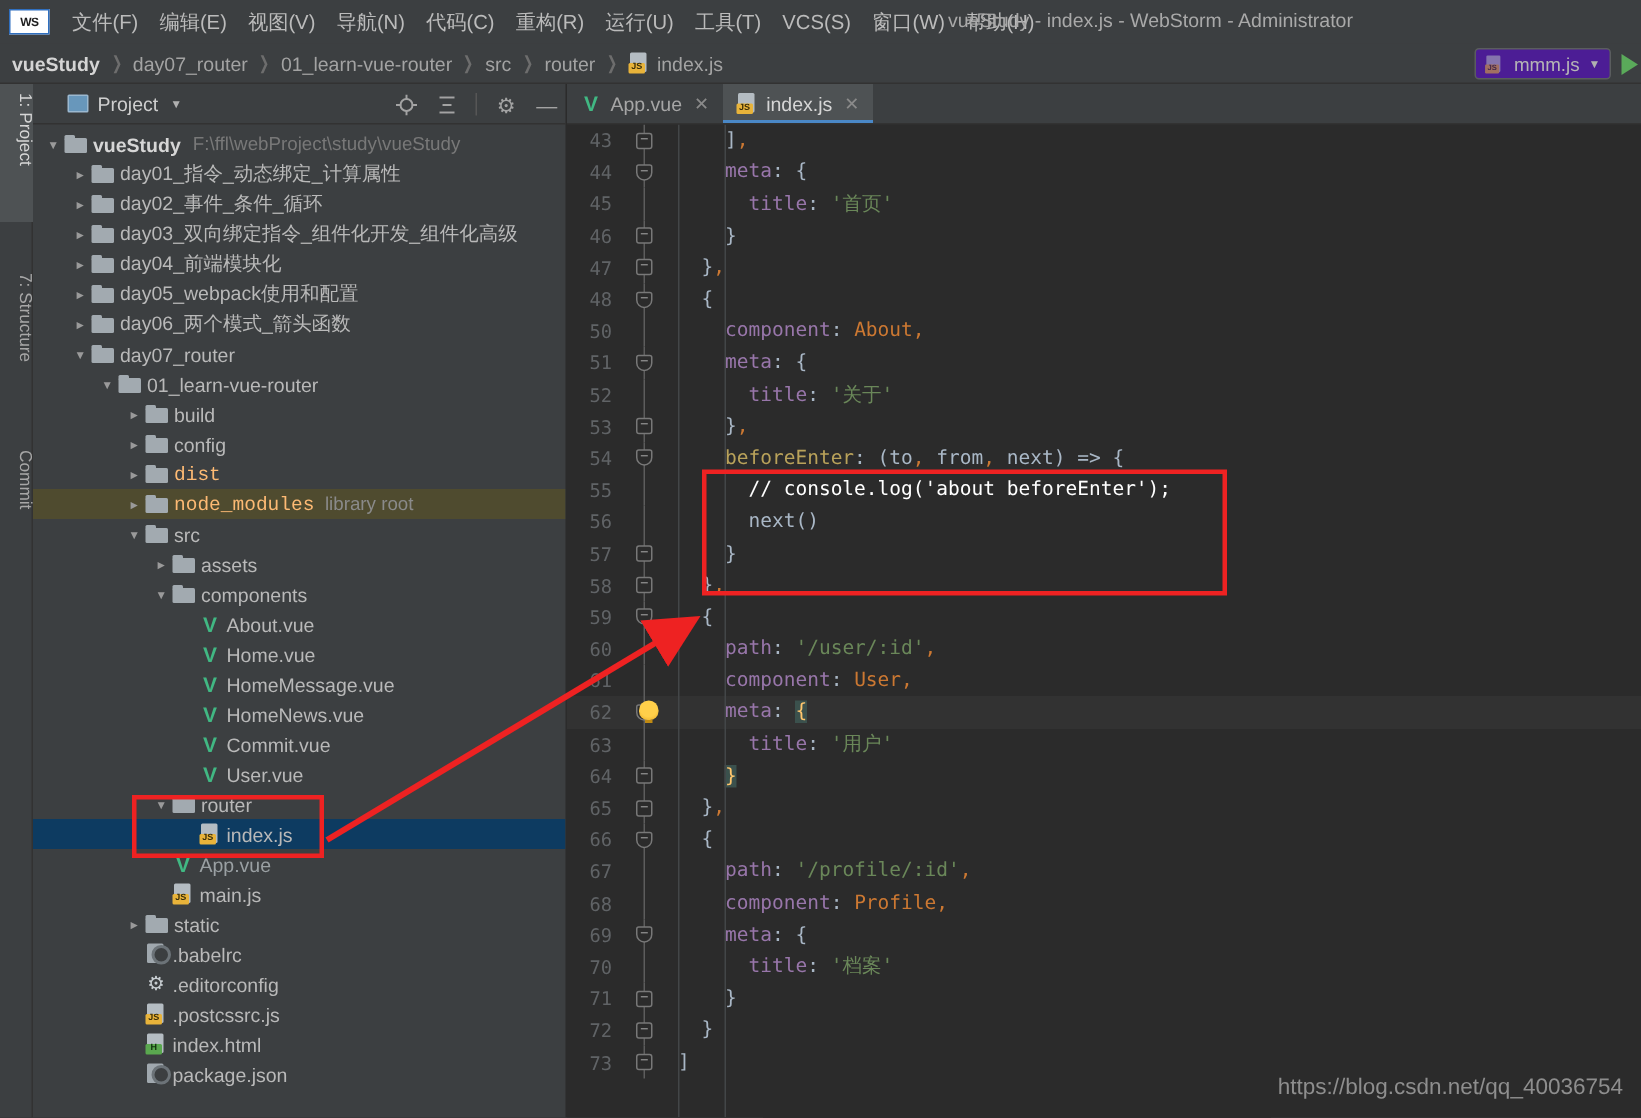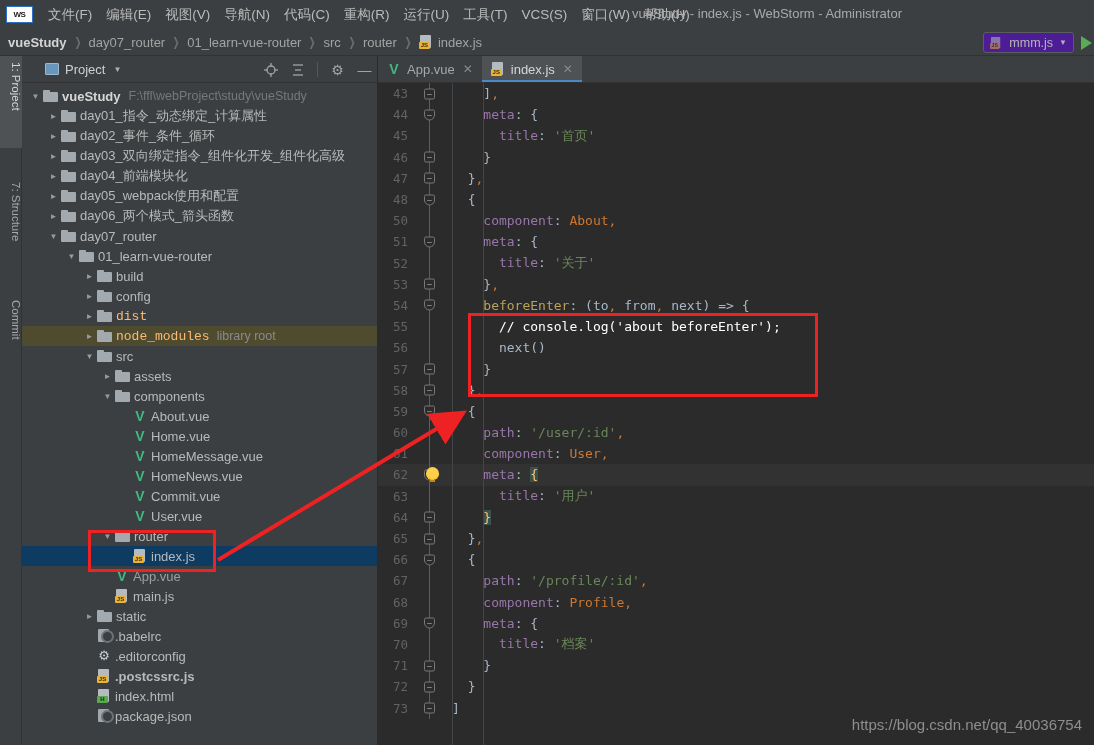--- a/index.html
+++ b/index.html
@@ -555,21 +555,21 @@
         <div class="trow" style="padding-left: 62px;">
           <span class="arrow none">►</span>
           <span class="ico-cfg"></span>
           <span class="tlabel">.babelrc</span>
         </div>
         <div class="trow" style="padding-left: 62px;">
           <span class="arrow none">►</span>
           <span class="ico-gear2">⚙</span>
           <span class="tlabel">.editorconfig</span>
         </div>
-        <div class="trow" style="padding-left: 62px; font-weight: bold;">
+        <div class="trow" style="padding-left: 62px;">
           <span class="arrow none">►</span>
           <span class="ico-js"></span>
           <span class="tlabel">.postcssrc.js</span>
         </div>
         <div class="trow" style="padding-left: 62px;">
           <span class="arrow none">►</span>
           <span class="ico-html"></span>
           <span class="tlabel">index.html</span>
         </div>
         <div class="trow" style="padding-left: 62px;">

